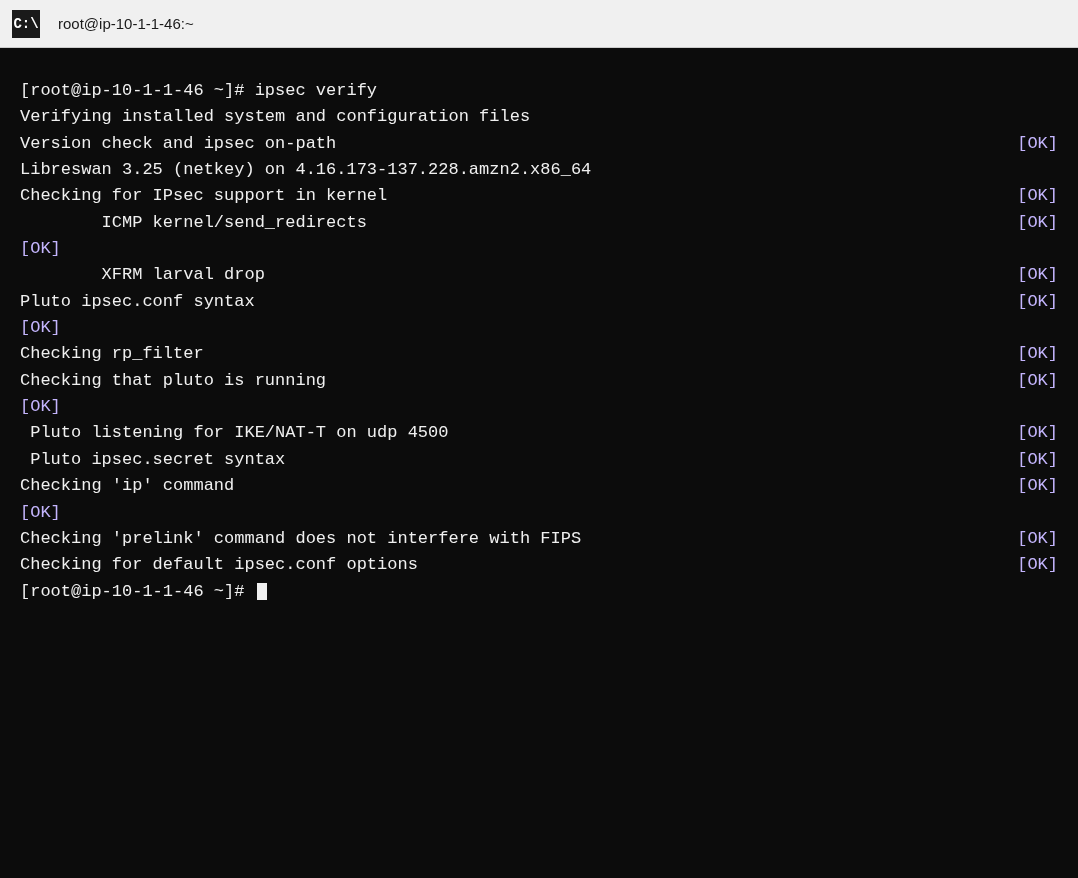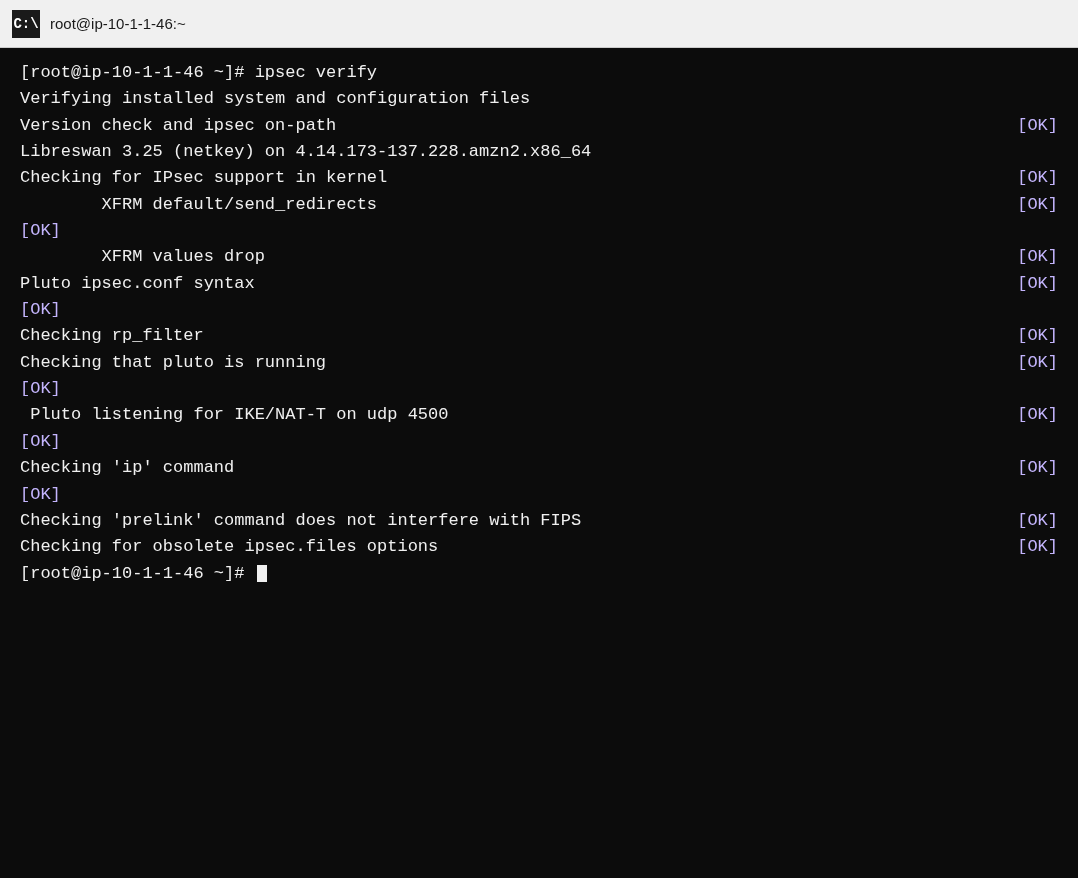--- a/index.html
+++ b/index.html
@@ -37,25 +37,26 @@
       font-size: 14px;
       font-weight: bold;
       font-family: 'Courier New', monospace;
     }
 
     .titlebar-text {
       font-family: 'Segoe UI', Arial, sans-serif;
       font-size: 15px;
       color: #1a1a1a;
       font-weight: 400;
+      margin-left: 8px;
     }
 
     .terminal {
       background: #0c0c0c;
-      padding: 12px 20px;
+      padding: 30px 20px;
       height: calc(878px - 48px);
       overflow: hidden;
     }
 
     .terminal-line {
       font-size: 17px;
       line-height: 1.55;
       white-space: pre;
       color: #f0f0f0;
       display: flex;
@@ -88,31 +89,31 @@
     <div class="titlebar-icon">
       <span>C:\</span>
     </div>
     <span class="titlebar-text">root@ip-10-1-1-46:~</span>
   </div>
   <div class="terminal" id="terminal-container">
   <div class="terminal-line"><span class="line-text">[root@ip-10-1-1-46 ~]# ipsec verify</span></div>
       <div class="terminal-line"><span class="line-text">Verifying installed system and configuration files</span></div>
       <div class="terminal-line"><span class="line-text"></span></div>
       <div class="terminal-line"><span class="line-text">Version check and ipsec on-path</span><span class="ok-tag">[OK]</span></div>
-      <div class="terminal-line"><span class="line-text">Libreswan 3.25 (netkey) on 4.14.173-137.228.amzn2.x86_64</span></div>
+      <div class="terminal-line"><span class="line-text">Libreswan 3.25 (netkey) on 4.16.173-137.228.amzn2.x86_64</span></div>
       <div class="terminal-line"><span class="line-text">Checking for IPsec support in kernel</span><span class="ok-tag">[OK]</span></div>
-      <div class="terminal-line"><span class="line-text">        XFRM default/send_redirects</span><span class="ok-tag">[OK]</span></div>
+      <div class="terminal-line"><span class="line-text">        ICMP kernel/send_redirects</span><span class="ok-tag">[OK]</span></div>
       <div class="terminal-line"><span class="ok-tag">[OK]</span></div>
-      <div class="terminal-line"><span class="line-text">        XFRM values drop</span><span class="ok-tag">[OK]</span></div>
+      <div class="terminal-line"><span class="line-text">        XFRM larval drop</span><span class="ok-tag">[OK]</span></div>
       <div class="terminal-line"><span class="line-text">Pluto ipsec.conf syntax</span><span class="ok-tag">[OK]</span></div>
       <div class="terminal-line"><span class="ok-tag">[OK]</span></div>
       <div class="terminal-line"><span class="line-text">Checking rp_filter</span><span class="ok-tag">[OK]</span></div>
       <div class="terminal-line"><span class="line-text">Checking that pluto is running</span><span class="ok-tag">[OK]</span></div>
       <div class="terminal-line"><span class="ok-tag">[OK]</span></div>
       <div class="terminal-line"><span class="line-text"> Pluto listening for IKE/NAT-T on udp 4500</span><span class="ok-tag">[OK]</span></div>
-      <div class="terminal-line"><span class="ok-tag">[OK]</span></div>
+      <div class="terminal-line"><span class="line-text"> Pluto ipsec.secret syntax</span><span class="ok-tag">[OK]</span></div>
       <div class="terminal-line"><span class="line-text">Checking 'ip' command</span><span class="ok-tag">[OK]</span></div>
       <div class="terminal-line"><span class="ok-tag">[OK]</span></div>
       <div class="terminal-line"><span class="line-text">Checking 'prelink' command does not interfere with FIPS</span><span class="ok-tag">[OK]</span></div>
-      <div class="terminal-line"><span class="line-text">Checking for obsolete ipsec.files options</span><span class="ok-tag">[OK]</span></div>
+      <div class="terminal-line"><span class="line-text">Checking for default ipsec.conf options</span><span class="ok-tag">[OK]</span></div>
       <div class="terminal-line"><span class="line-text">[root@ip-10-1-1-46 ~]# <span class="cursor"></span></span></div>
     </div>
 </div>
 
 </body></html>

